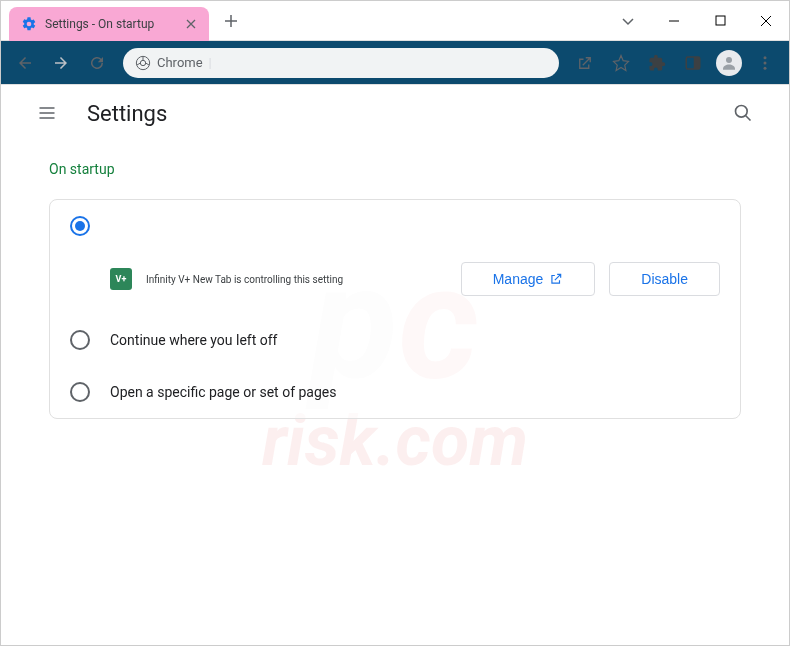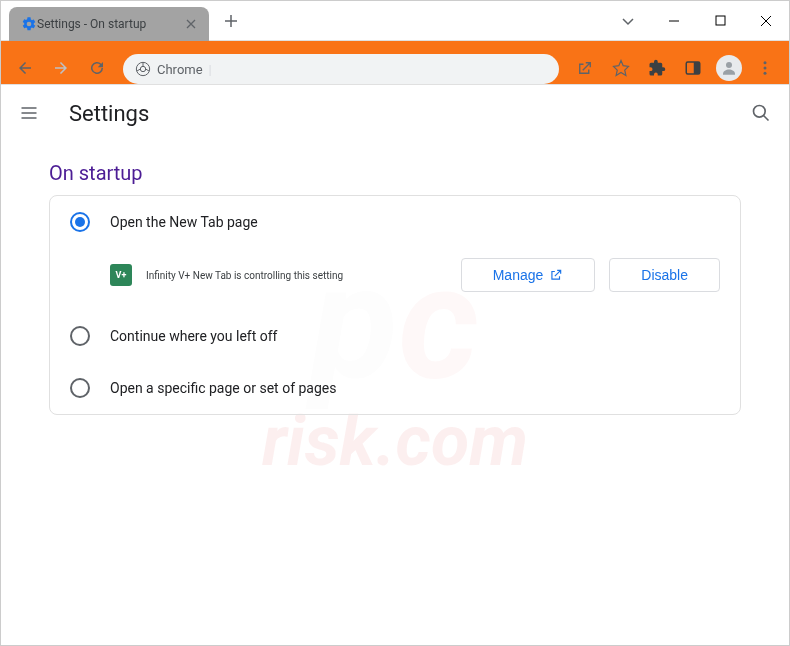--- a/index.html
+++ b/index.html
@@ -49,46 +49,47 @@
       z-index: 2;
     }
     .tab {
       display: flex;
       align-items: center;
       height: 34px;
       padding: 0 10px 0 12px;
       margin-left: 8px;
       margin-top: 6px;
       border-radius: 8px 8px 0 0;
-      background: #a3a3a3;
+      background: #f9a8d4;
+      gap: 8px;
       min-width: 200px;
       position: relative;
     }
     .tab .favicon {
       width: 16px; height: 16px;
       display: flex; align-items: center; justify-content: center;
     }
     .tab-title { font-size: 12px; color: #3c4043; flex: 1; white-space: nowrap; overflow: hidden; text-overflow: ellipsis; }
     .tab-close { width: 16px; height: 16px; display:flex;align-items:center;justify-content:center;color:#5f6368; cursor:pointer; border-radius:50%; }
     .new-tab { width: 28px; height: 28px; display:flex;align-items:center;justify-content:center; margin-left:8px; border-radius:50%; color:#5f6368; cursor:pointer; }
     .window-controls { margin-left:auto; display:flex; }
     .win-btn { width: 46px; height: 40px; display:flex;align-items:center;justify-content:center; color:#000; cursor:pointer; }
     .win-chevron { width:46px; height:40px; display:flex;align-items:center;justify-content:center;color:#5f6368; }
 
     
     .toolbar {
       height: 44px;
       display:flex;
-      align-items:flex-end;
+      align-items:center;
       padding: 0 8px;
       gap: 4px;
       border-bottom: 1px solid #e0e0e0;
       position: relative;
       z-index: 2;
-      background: #f97316;
+      background: #0c4a6e;
     }
     .nav-btn { width:32px;height:32px;display:flex;align-items:center;justify-content:center;border-radius:50%;color:#5f6368;cursor:pointer; }
     .nav-btn.disabled { color:#bdc1c6; cursor:default; }
     .omnibox {
       flex:1;
       height:30px;
       background:#f1f3f4;
       border-radius:15px;
       display:flex;
       align-items:center;
@@ -101,36 +102,36 @@
     .omnibox .url { color:#202124; }
     .omnibox .url-dim { color:#80868b; }
     .toolbar-icon { width:32px;height:32px;display:flex;align-items:center;justify-content:center;color:#5f6368;cursor:pointer;border-radius:50%; }
     .avatar { width:26px;height:26px;border-radius:50%;background:#e8eaed;display:flex;align-items:center;justify-content:center; }
 
     
     .settings-header {
       height: 56px;
       display:flex;
       align-items:center;
-      padding: 0 8px;
+      padding: 0 26px;
       gap: 20px;
       position: relative;
       z-index: 2;
     }
     .menu-btn { width:40px;height:40px;display:flex;align-items:center;justify-content:center;color:#5f6368;cursor:pointer;border-radius:50%; }
     .settings-title { font-size:22px; color:#202124; font-weight:400; }
     .search-btn { margin-left:auto; width:40px;height:40px;display:flex;align-items:center;justify-content:center;color:#5f6368;cursor:pointer;border-radius:50%; }
 
     
     .content {
       padding: 20px 48px;
       position: relative;
       z-index: 2;
     }
-    .section-title { font-size:20px; color:#4c1d95; margin-bottom: 10px; }
+    .section-title { font-size:14px; color:#15803d; margin-bottom: 22px; }
     .card {
       border: 1px solid #e0e0e0;
       border-radius: 8px;
       background: rgba(255,255,255,0.7);
     }
     .option-row {
       display:flex;
       align-items:center;
       padding: 16px 20px;
       gap: 20px;
@@ -286,21 +287,20 @@
       </svg>
   </div>
 </div>
 
 <div class="content">
   <div class="section-title">On startup</div>
   <div class="card">
 
     <div class="option-row">
       <div class="radio selected"></div>
-      <div class="option-label">Open the New Tab page</div>
     </div>
 
     <div class="controlling-row">
       <div class="ext-icon">V+</div>
       <div class="controlling-text">Infinity V+ New Tab is controlling this setting</div>
       <button class="btn">
         <span>Manage</span>
         <svg width="14" height="14" viewBox="0 0 24 24">
             <path fill="none" stroke="#1a73e8" stroke-width="2" d="M14 4h6v6M20 4L10 14M18 14v5H5V6h5"></path>
           </svg>

